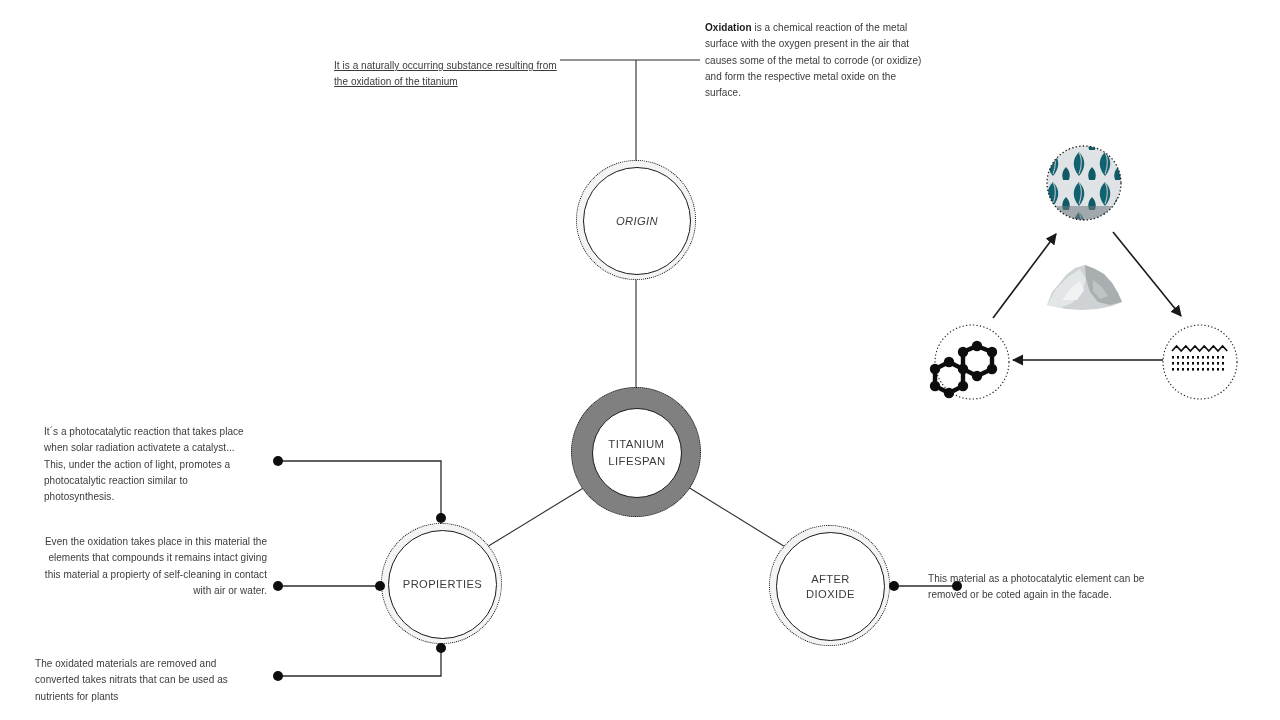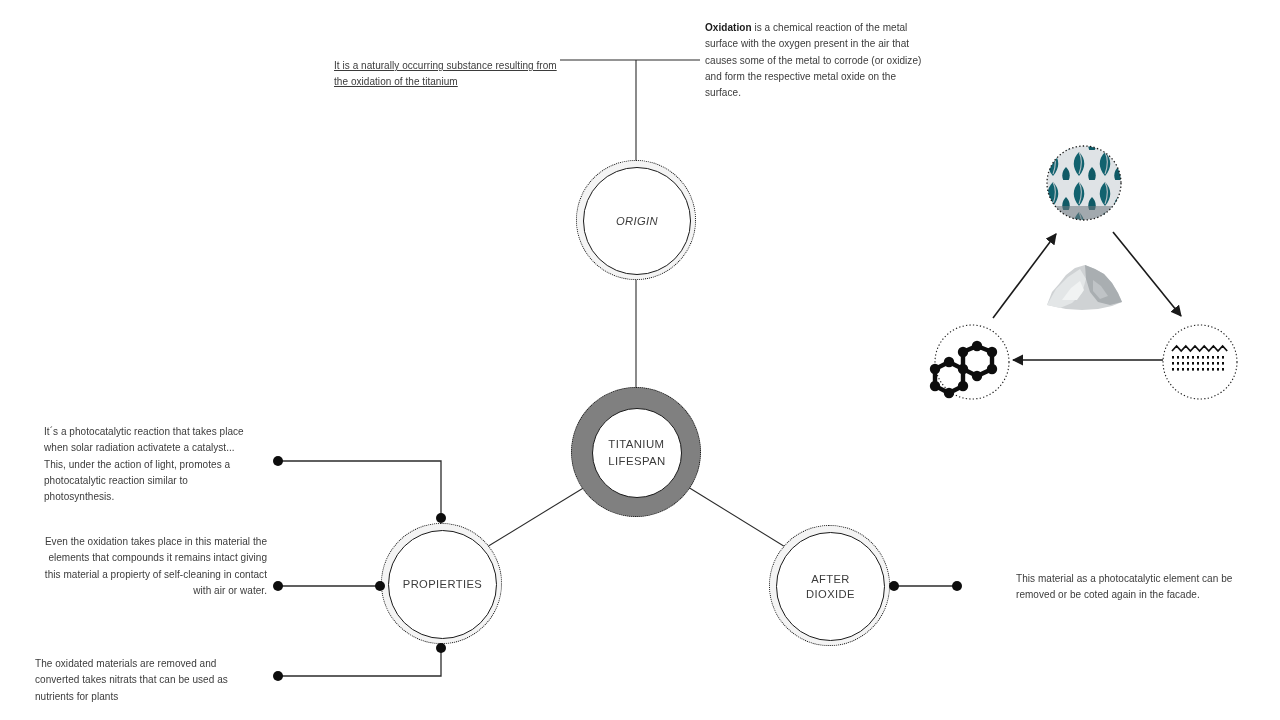--- a/index.html
+++ b/index.html
@@ -297,13 +297,13 @@
 <div class="txt" style="left:705px; top:20px; width:228px;">
   <b>Oxidation</b><span> is a chemical reaction of the metal surface with the oxygen present in the air that causes some of the metal to corrode (or oxidize) and form the respective metal oxide on the surface.</span>
 </div>
 
 <div class="txt" style="left:44px; top:424px; width:214px;">It´s a photocatalytic reaction that takes place when solar radiation activatete a catalyst... This, under the action of light, promotes a photocatalytic reaction similar to photosynthesis.</div>
 
 <div class="txt" style="left:35px; top:534px; width:232px;text-align:right;">Even the oxidation takes place in this material the elements that compounds it remains intact giving this material a propierty of self-cleaning in contact with air or water.</div>
 
 <div class="txt" style="left:35px; top:656px; width:212px;">The oxidated materials are removed and converted takes nitrats that can be used as nutrients for plants</div>
 
-<div class="txt" style="left:1016px; top:571px; width:220px;">This material as a photocatalytic element can be removed or be coted again in the facade.</div>
+<div class="txt" style="left:928px; top:571px; width:220px;">This material as a photocatalytic element can be removed or be coted again in the facade.</div>
 
 </body></html>

